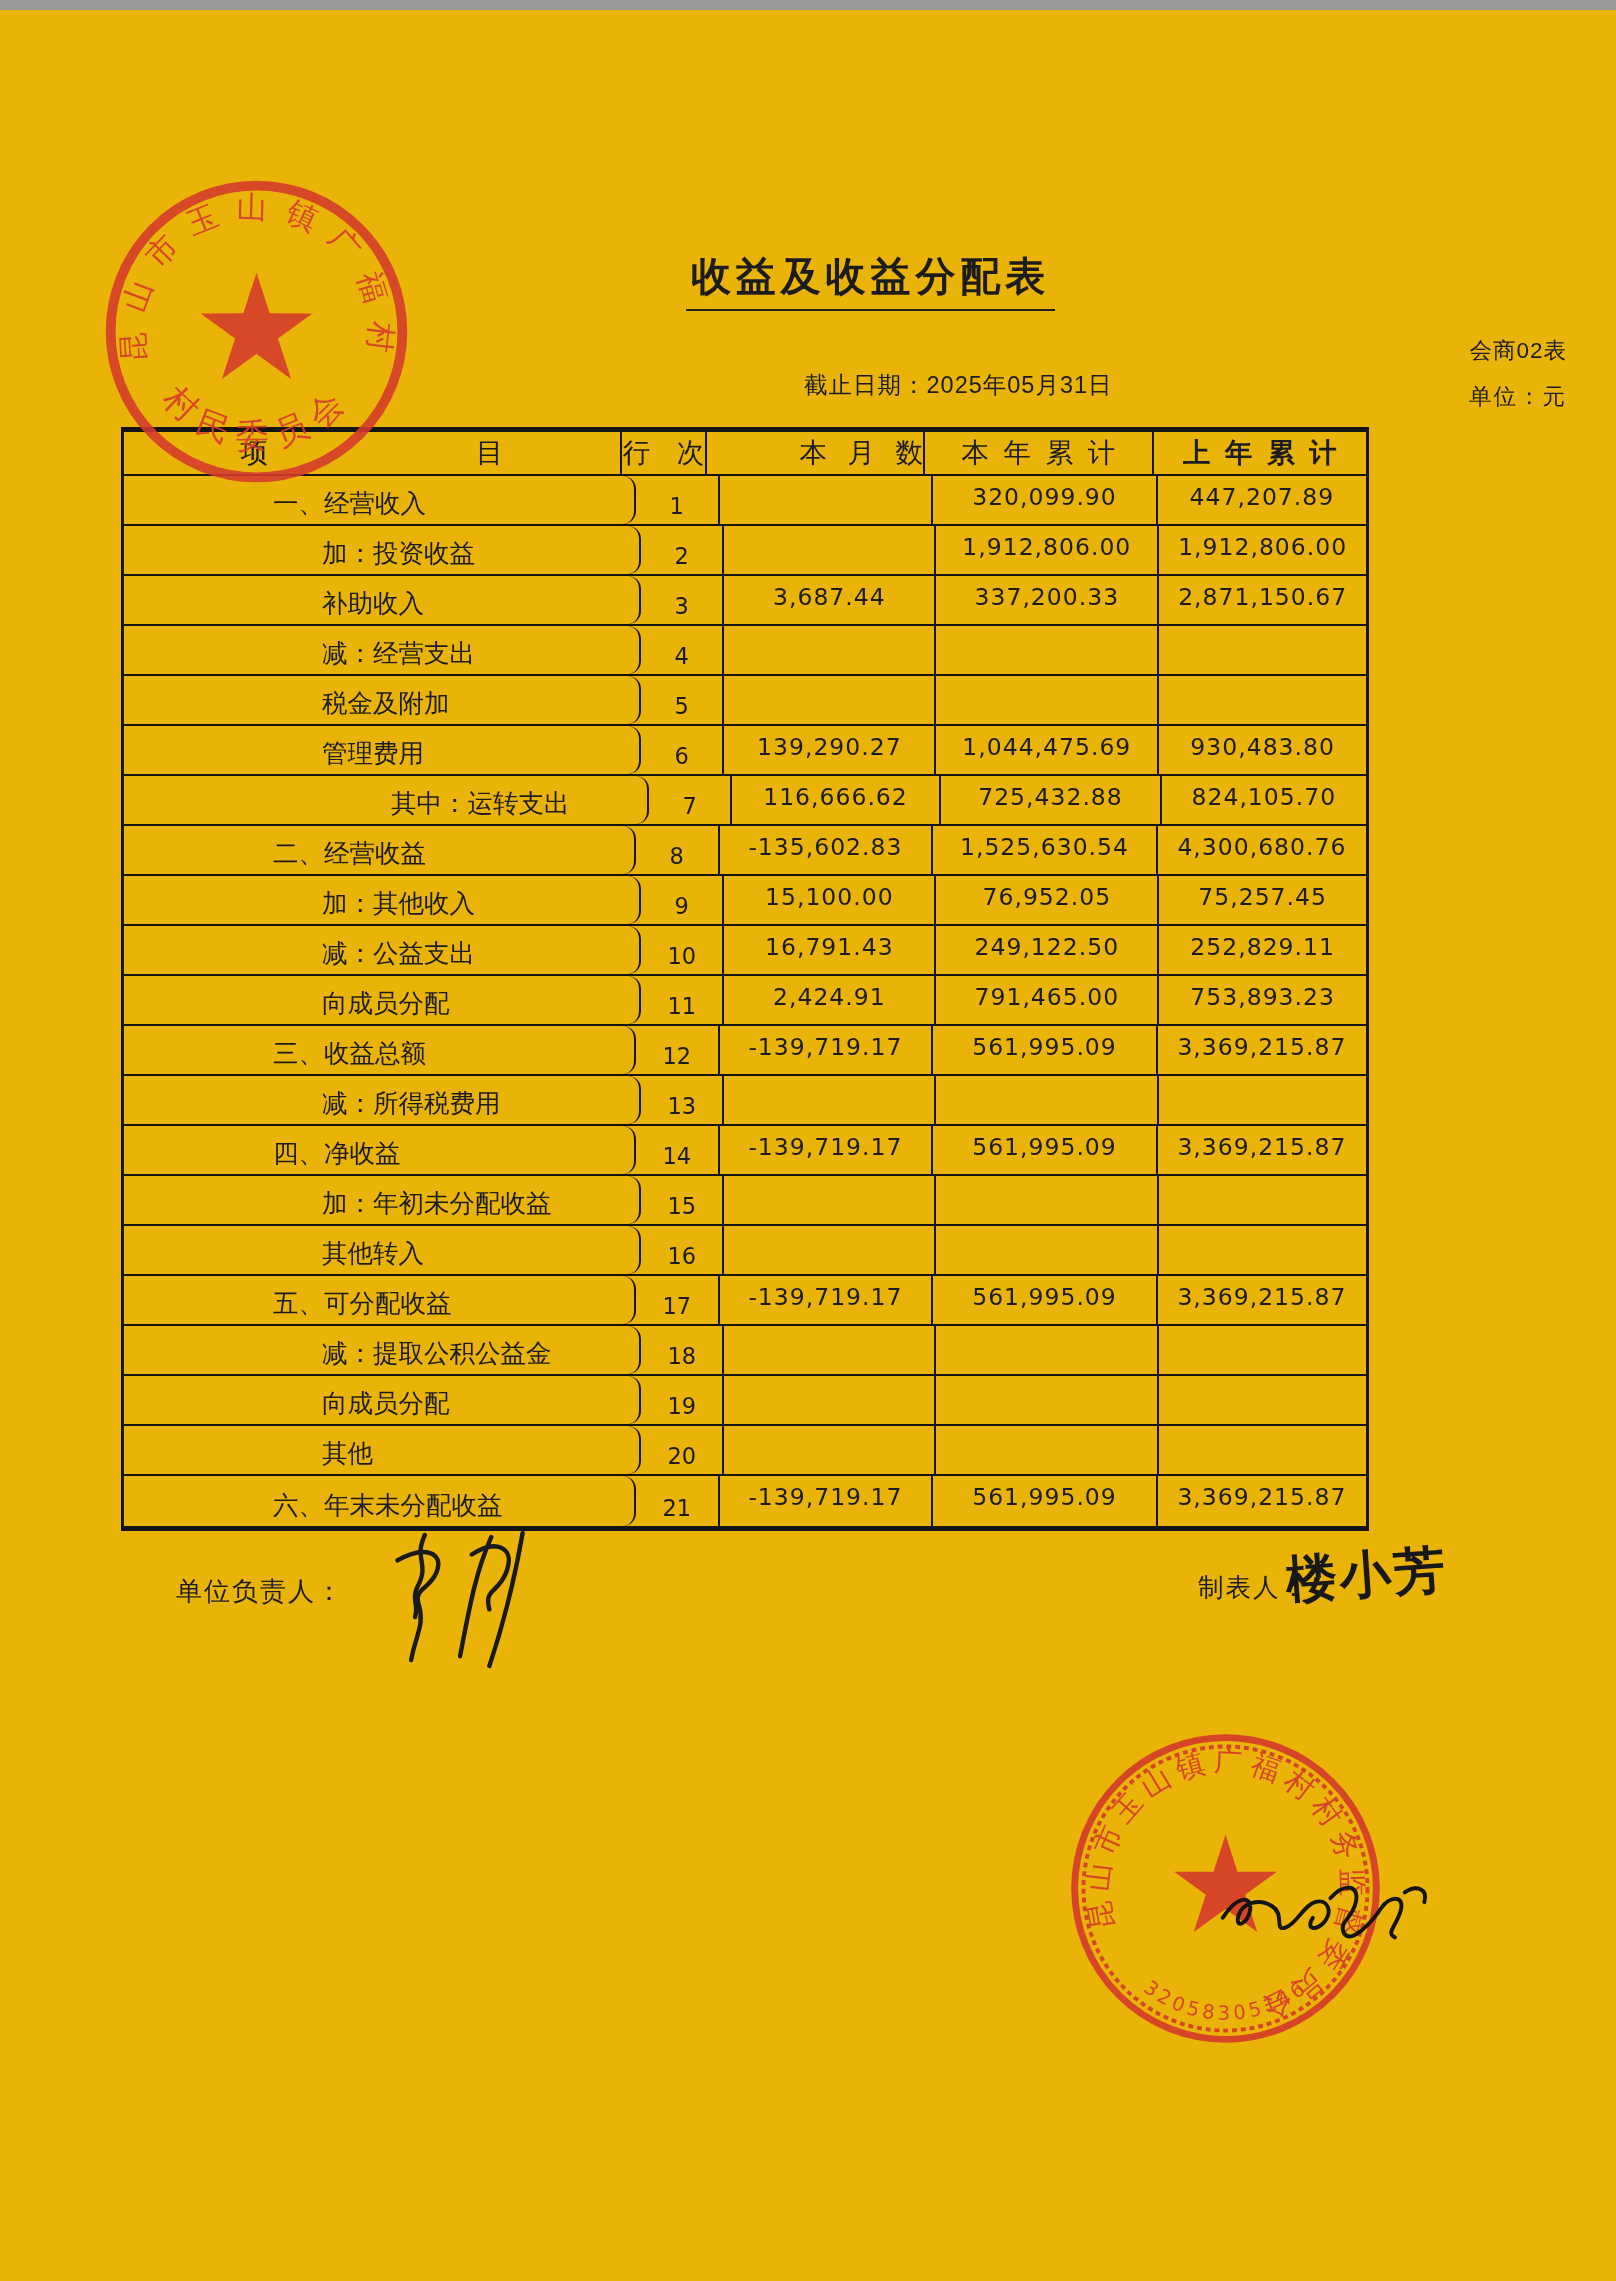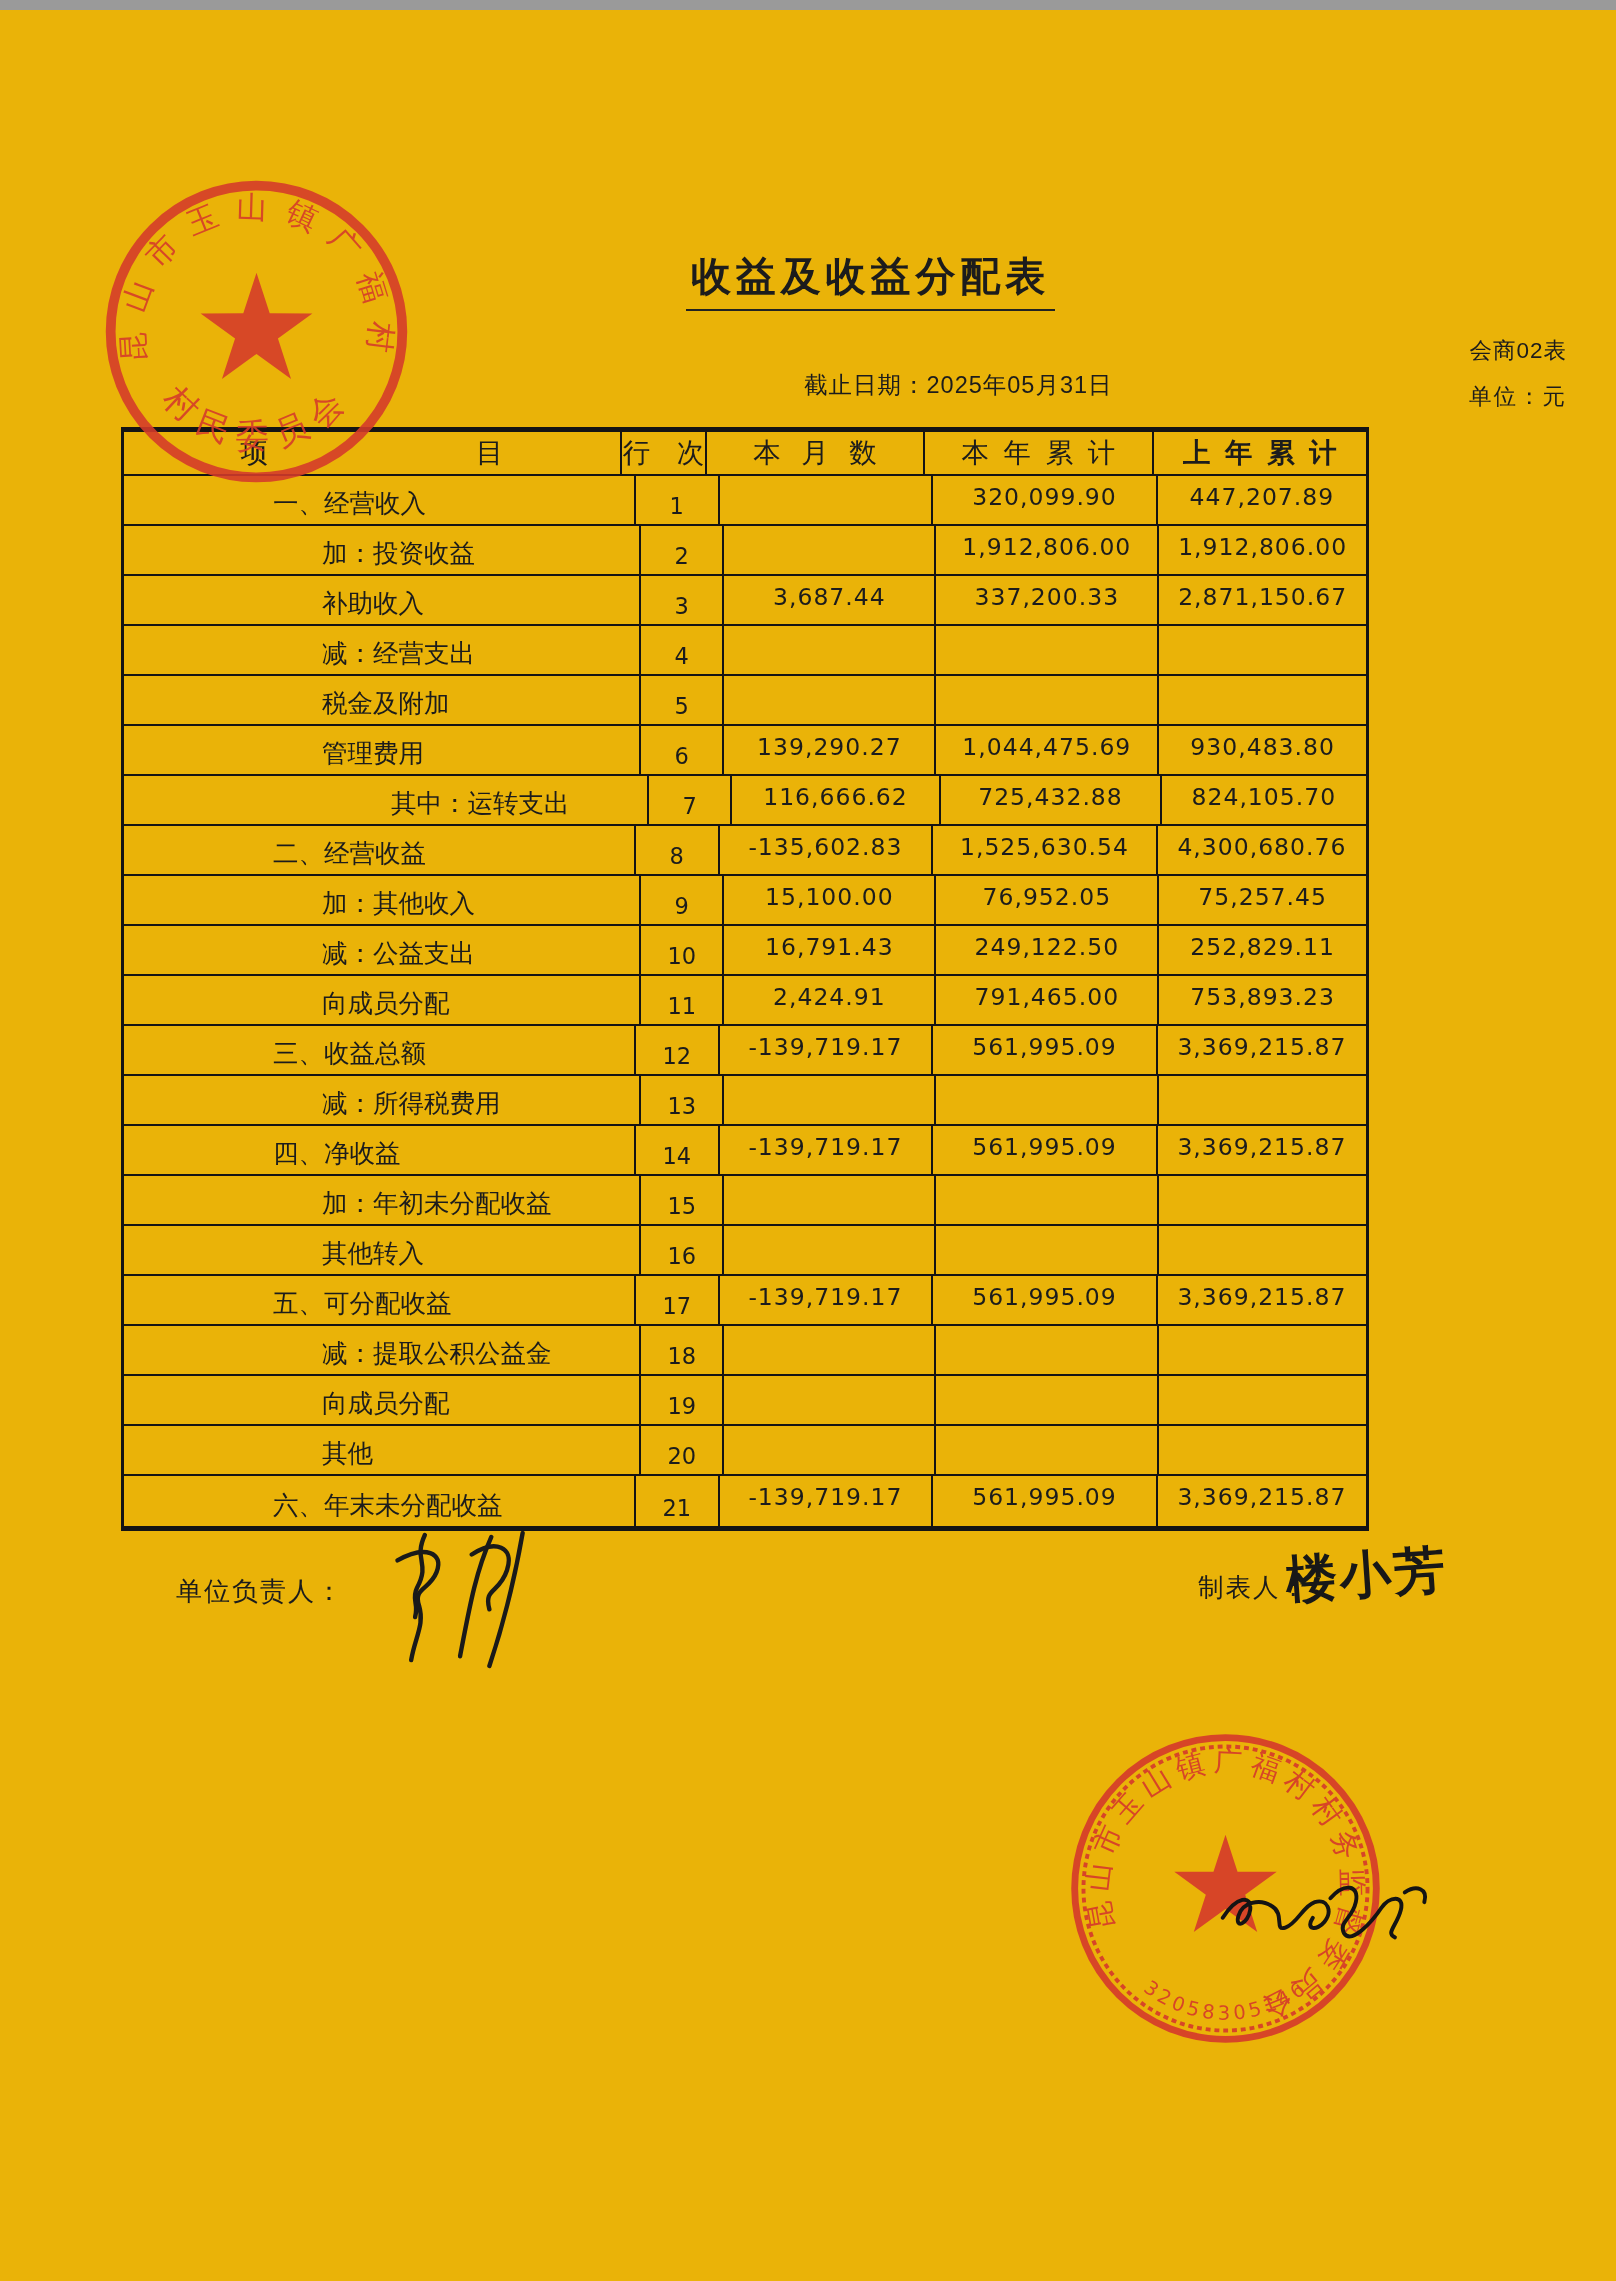--- a/index.html
+++ b/index.html
@@ -20,31 +20,31 @@
 
   
   .tbl{
     position:absolute;left:121px;top:417px;width:1248px;box-sizing:border-box;
     border:3.9px solid #141414;border-top-width:5.9px;border-bottom-width:5.9px;
   }
   .thead{display:flex;height:44px;box-sizing:border-box;border-bottom:2.9px solid #141414;}
   .th{display:flex;align-items:center;justify-content:center;box-sizing:border-box;
       border-right:2px solid #141414;font-size:27.4px;white-space:nowrap;}
   .th:last-child{border-right:none;font-weight:bold;}
-  .c1{width:579px;} .c2{width:99px;} .c3{width:253px;} .c4{width:266px;} .c5{width:247px;}
+  .c1{width:579px;} .c2{width:99px;} .c3{width:253px;justify-content:flex-end;} .c4{width:266px;} .c5{width:247px;}
   .sp-item{letter-spacing:208px;margin-right:-208px;}
   .sp-line{letter-spacing:26.5px;margin-right:-26.5px;}
   .sp-month{letter-spacing:20.6px;margin-right:-20.6px;}
   .sp-cum{letter-spacing:14.7px;margin-right:-14.7px;}
 
   .tr{display:flex;height:50px;box-sizing:border-box;border-bottom:2px solid #141414;}
   .tr:last-child{border-bottom:none;}
   .td{display:flex;box-sizing:border-box;border-right:2px solid #141414;}
   .td:last-child{border-right:none;}
-  .td-label{width:579px;align-items:flex-end;padding-bottom:2.9px;font-size:25.5px;white-space:nowrap;}
+  .td-label{width:579px;align-items:flex-end;padding-bottom:2.9px;font-size:25.5px;white-space:nowrap;border-radius:13px;}
   .ind0{padding-left:149px;} .ind1{padding-left:198px;} .ind2{padding-left:267px;}
   .td-line{width:99px;align-items:flex-end;justify-content:center;padding-bottom:4.9px;
            font-size:22.5px;font-family:"DejaVu Sans",sans-serif;}
   .td-val{align-items:flex-start;justify-content:center;padding-top:6.9px;
           font-size:23.5px;font-family:"DejaVu Sans",sans-serif;letter-spacing:1px;}
   .w-month{width:253px;} .w-year{width:266px;} .w-prev{width:247px;}
 
   
   .head-label{position:absolute;left:176px;top:1564px;font-size:26px;letter-spacing:2px;}
   .preparer-label{position:absolute;left:1198px;top:1560px;font-size:25.5px;letter-spacing:2px;}

